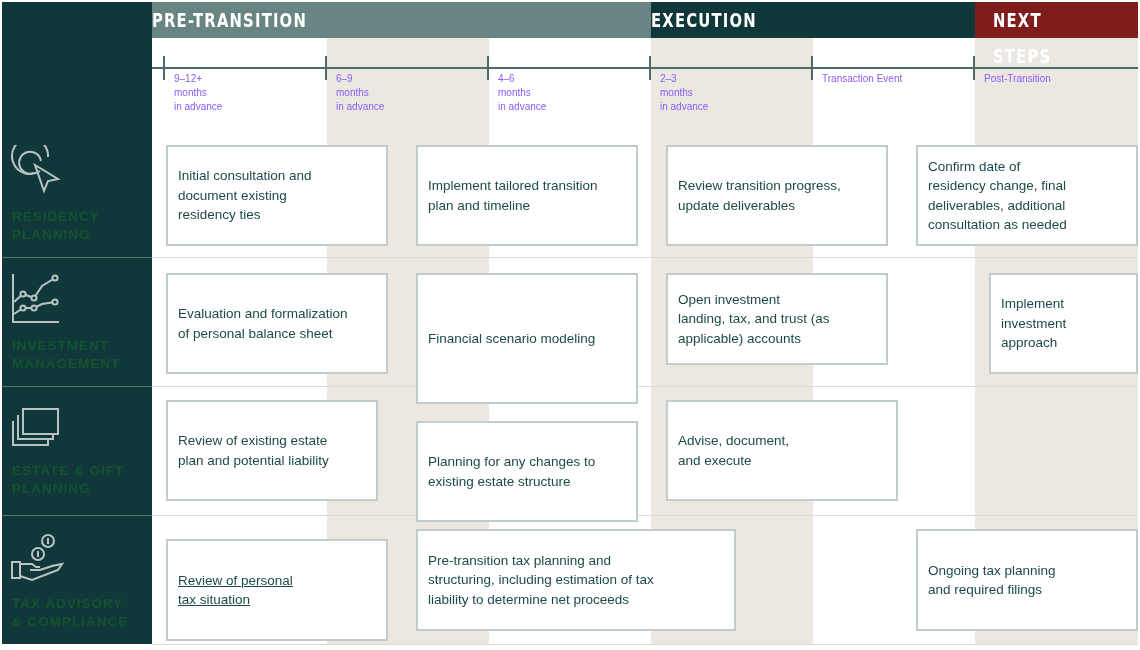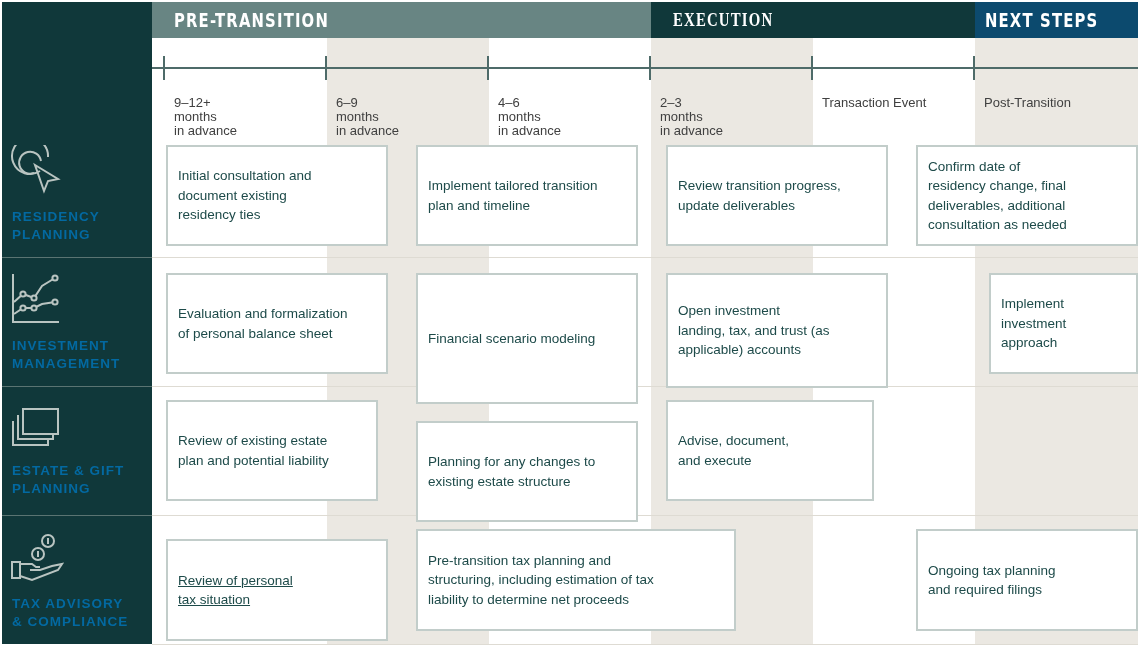--- a/index.html
+++ b/index.html
@@ -1,29 +1,29 @@
 <!DOCTYPE html>
 <html><head>
 <meta charset="utf-8">
 <style>
   html,body{margin:0;padding:0;background:#fff;}
   body{width:1140px;height:650px;position:relative;overflow:hidden;font-family:"Liberation Sans",sans-serif;color:#1d4a49;}
   .abs{position:absolute;box-sizing:border-box;}
   .sidebar{left:2px;top:2px;width:150px;height:642px;background:#10383a;}
   .shade{background:#ebe8e2;}
-  .phase{top:2px;height:36px;color:#fff;font-family:"DejaVu Sans",sans-serif;font-weight:bold;font-size:19px;letter-spacing:1.5px;line-height:36px;padding-left:22px;transform-origin:left;}
+  .phase{top:2px;height:36px;color:#fff;font-family:"DejaVu Sans",sans-serif;font-weight:bold;font-size:19px;letter-spacing:1.5px;line-height:36px;transform-origin:left;}
   .phase span{display:inline-block;transform:scaleX(0.78);transform-origin:left;}
   .p1{left:152px;width:499px;background:#688583;}
-  .p2{left:651px;width:348px;background:#10383a;font-family:Liberation Serif, serif;}
-  .p3{left:975px;width:163px;background:#0c4a6e;padding-left:10px;}
+  .p2{left:651px;width:348px;background:#10383a;}
+  .p3{left:975px;width:163px;background:#7f1d1d;padding-left:18px;}
   .axis{left:152px;top:67px;width:986px;height:2px;background:#4e6b69;}
   .tick{top:56px;width:2px;height:24px;background:#4e6b69;}
-  .tlabel{top:96px;font-size:13px;line-height:14px;color:#404040;white-space:pre-line;}
+  .tlabel{top:72px;font-size:10px;line-height:14px;color:#8b5cf6;white-space:pre-line;}
   .rowsep{left:152px;width:986px;height:1px;background:#dedbd3;}
-  .rowlabel{left:12px;color:#0369a1;font-weight:bold;font-size:13.5px;letter-spacing:1px;line-height:18px;white-space:pre-line;}
+  .rowlabel{left:12px;color:#14532d;font-weight:bold;font-size:13.5px;letter-spacing:1px;line-height:18px;white-space:pre-line;}
   .icon{left:10px;}
   .card{background:#fff;border:2px solid #c2cdca;font-size:13.5px;line-height:19.5px;color:#1d4a49;padding:0 10px;display:flex;align-items:center;white-space:pre-line;}
 </style>
 </head>
 <body>
 
 <div class="abs sidebar"></div>
 
 <div class="abs shade" style="left:327px;top:38px;width:162px;height:606px;"></div>
 <div class="abs shade" style="left:651px;top:38px;width:162px;height:606px;"></div>
@@ -98,42 +98,42 @@
     <circle cx="24" cy="36" r="2.6" fill="#10383a"></circle>
     <circle cx="45" cy="30" r="2.6" fill="#10383a"></circle>
   </g>
 </svg>
 <div class="abs rowlabel" style="top:337px;">INVESTMENT
 MANAGEMENT</div>
 
 <div class="abs card" style="left:166px;top:273px;width:222px;height:101px;">Evaluation and formalization
 of personal balance sheet</div>
 <div class="abs card" style="left:416px;top:273px;width:222px;height:131px;">Financial scenario modeling</div>
-<div class="abs card" style="left:666px;top:273px;width:222px;height:115px;">Open investment
+<div class="abs card" style="left:666px;top:273px;width:222px;height:92px;">Open investment
 landing, tax, and trust (as
 applicable) accounts</div>
 <div class="abs card" style="left:989px;top:273px;width:149px;height:101px;">Implement
 investment
 approach</div>
 
 <svg class="abs icon" style="top:407px;" width="52" height="44" viewBox="0 0 52 44">
   <g fill="none" stroke="#b9c4c1" stroke-width="2">
     <rect x="13" y="2" width="35" height="25"></rect>
     <path d="M8 8 V32 H43 V28"></path>
     <path d="M3 14 V38 H38 V33"></path>
   </g>
 </svg>
 <div class="abs rowlabel" style="top:462px;">ESTATE &amp; GIFT
 PLANNING</div>
 
 <div class="abs card" style="left:166px;top:400px;width:212px;height:101px;">Review of existing estate
 plan and potential liability</div>
 <div class="abs card" style="left:416px;top:400px;width:222px;height:101px;margin-top:21px;">Planning for any changes to
 existing estate structure</div>
-<div class="abs card" style="left:666px;top:400px;width:208px;height:101px;">Advise, document,
+<div class="abs card" style="left:666px;top:400px;width:232px;height:101px;">Advise, document,
 and execute</div>
 
 <svg class="abs icon" style="top:532px;" width="54" height="50" viewBox="0 0 54 50">
   <g fill="none" stroke="#b9c4c1" stroke-width="2">
     <circle cx="38" cy="9" r="6"></circle>
       <path d="M38 6 V12"></path>
     <circle cx="28" cy="22" r="6"></circle>
       <path d="M28 19 V25"></path>
     <path d="M2 30 H10 V46 H2 Z"></path>
     <path d="M10 32 H22 L26 35 H30 M10 44 L22 48 L48 38 L52 32 L42 34 L30 38 H20"></path>

